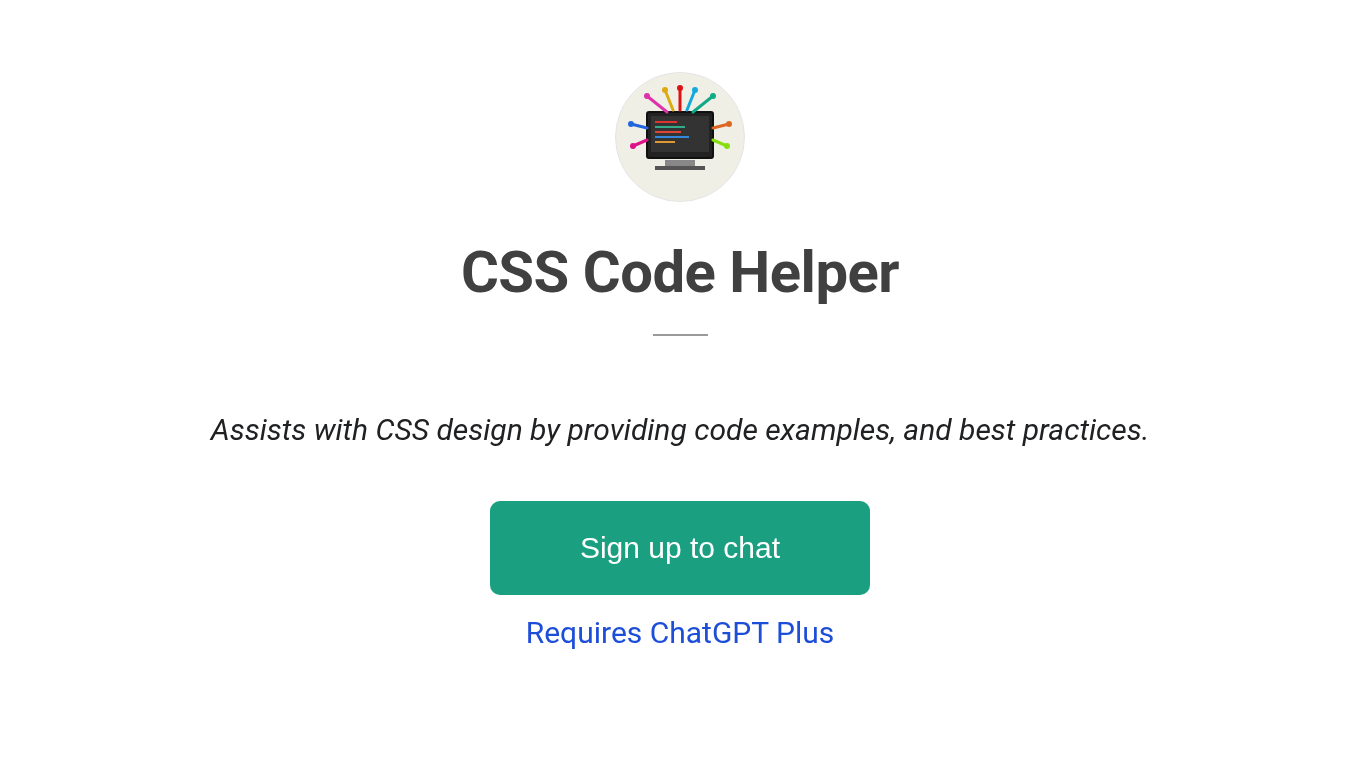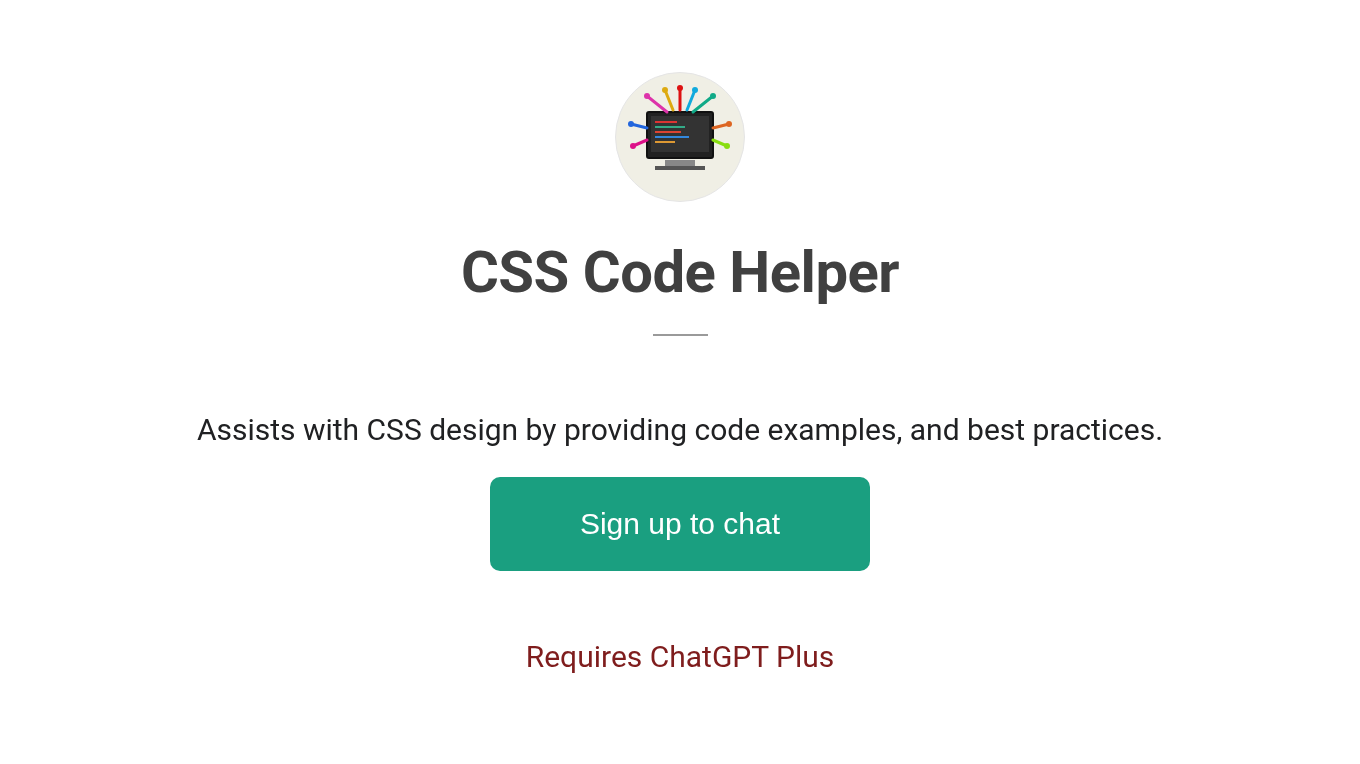--- a/index.html
+++ b/index.html
@@ -38,37 +38,38 @@
     }
     .divider {
       width: 55px;
       height: 2px;
       background: #9a9a9a;
       margin-bottom: 76px;
     }
     .description {
       font-size: 30px;
       color: #202123;
-      margin-bottom: 30px;
+      margin-bottom: 54px;
       font-weight: 400;
+      font-style: italic;
     }
     .signup-btn {
       background: #1a9f80;
       color: #ffffff;
       font-size: 30px;
       font-weight: 400;
       border: none;
       border-radius: 10px;
       padding: 30px 90px;
       cursor: pointer;
-      margin-bottom: 68px;
+      margin-bottom: 20px;
     }
     .requirement {
       font-size: 30px;
-      color: #7f1d1d;
+      color: #1d4ed8;
       font-weight: 400;
     }
   </style>
 </head>
 <body>
 
 <div class="avatar-wrap">
   <svg width="110" height="110" viewBox="0 0 110 110">
     <rect x="22" y="30" width="66" height="46" rx="2" fill="#222" stroke="#111" stroke-width="2"></rect>
     <rect x="26" y="34" width="58" height="36" fill="#333"></rect>

